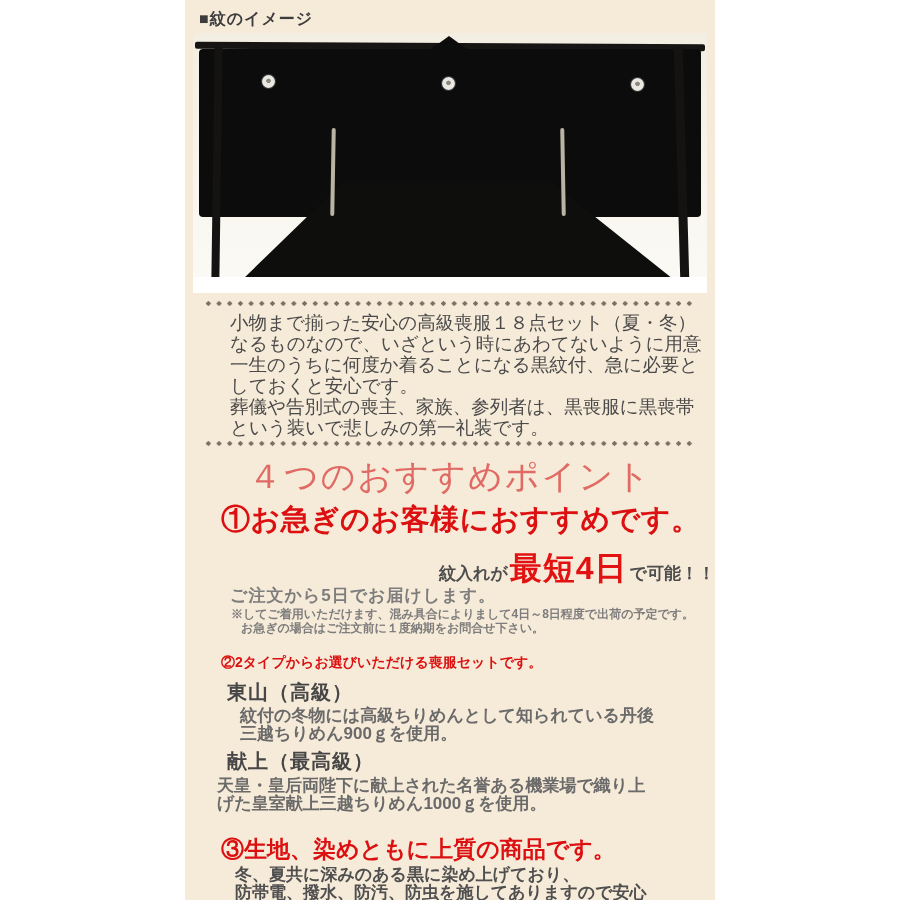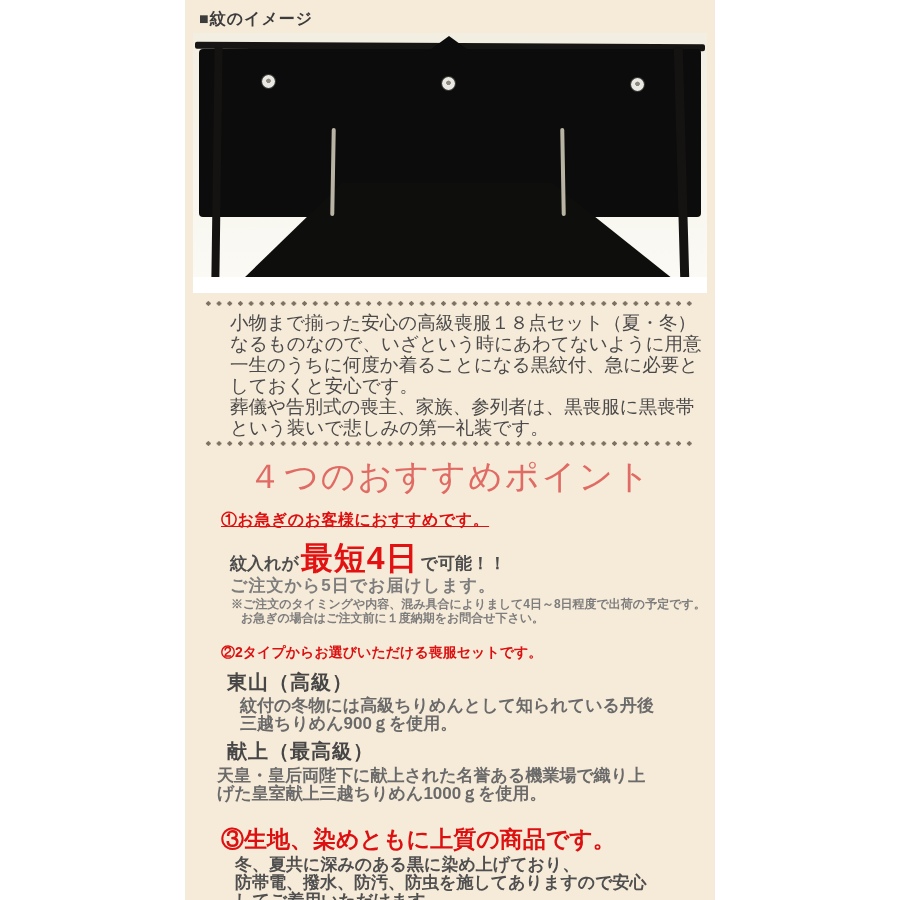--- a/index.html
+++ b/index.html
@@ -38,25 +38,25 @@
 
   
   .intro{margin:6px 0 0 45px;font-family:Liberation Sans, sans-serif;
          font-size:18.5px;line-height:21px;color:#4a4a4a;}
 
   
   .points-title{margin-top:12px;text-align:center;font-size:34px;line-height:36px;
                 color:#e06b64;letter-spacing:2px;font-weight:normal;}
 
   .red-heading{font-weight:bold;color:#dc1010;}
-  .h1p{margin:13px 0 4px 36px;font-size:16px;line-height:25px;letter-spacing:.5px;text-decoration:underline;}
+  .h1p{margin:13px 0 4px 36px;font-size:29px;line-height:25px;letter-spacing:.5px;}
   .h2p{margin:15px 0 0 36px;font-size:14px;line-height:25px;}
   .h3p{margin:25px 12px 0 36px;font-size:23px;line-height:25px;}
 
-  .big-line{margin:8px 0 0 45px;height:36px;display:flex;align-items:baseline;line-height:36px;}
+  .big-line{margin:18px 0 0 45px;height:36px;display:flex;align-items:baseline;line-height:36px;justify-content:flex-end;}
   .dark-bold{font-size:17px;font-weight:bold;color:#4d4d4d;}
   .big-red{font-size:32px;font-weight:bold;color:#e31212;letter-spacing:1px;margin:0 2px;}
   .delivery{margin:0 0 0 45px;font-size:17px;line-height:19px;font-weight:bold;color:#7d7d7d;letter-spacing:1px;}
   .note{margin:2px 0 0 46px;font-size:12px;line-height:14px;font-weight:bold;color:#7d7d7d;}
   .note2{margin-left:56px;margin-top:0;}
 
   .fabric-name{margin:6px 8px 0 42px;font-size:20px;line-height:22px;font-weight:bold;color:#464646;letter-spacing:1px;}
   .fabric-name.second{margin-top:8px;}
   .fabric-desc{margin:4px 0 0 55px;font-size:17px;line-height:17.5px;font-weight:bold;color:#6a6a6a;}
   .fabric-desc.second{margin-top:5px;margin-left:32px;}
@@ -106,21 +106,21 @@
     <div class="points-title">４つのおすすめポイント</div>
 
     <div>
       <div class="red-heading h1p">①お急ぎのお客様におすすめです。</div>
       <div class="big-line">
         <span class="dark-bold">紋入れが</span>
         <span class="big-red">最短4日</span>
         <span class="dark-bold">で可能！！</span>
       </div>
       <div class="delivery">ご注文から5日でお届けします。</div>
-      <div class="note">※ご注文のタイミングや内容、混み具合によりまして4日～8日程度で出荷の予定です。</div>
+      <div class="note">※してご着用いただけます、混み具合によりまして4日～8日程度で出荷の予定です。</div>
       <div class="note note2">お急ぎの場合はご注文前に１度納期をお問合せ下さい。</div>
     </div>
 
     <div>
       <div class="red-heading h2p">②2タイプからお選びいただける喪服セットです。</div>
 
       <div class="fabric-name">東山（高級）</div>
       <div class="fabric-desc">
         <div class="fline">紋付の冬物には高級ちりめんとして知られている丹後</div>
         <div class="fline">三越ちりめん900ｇを使用。</div>

